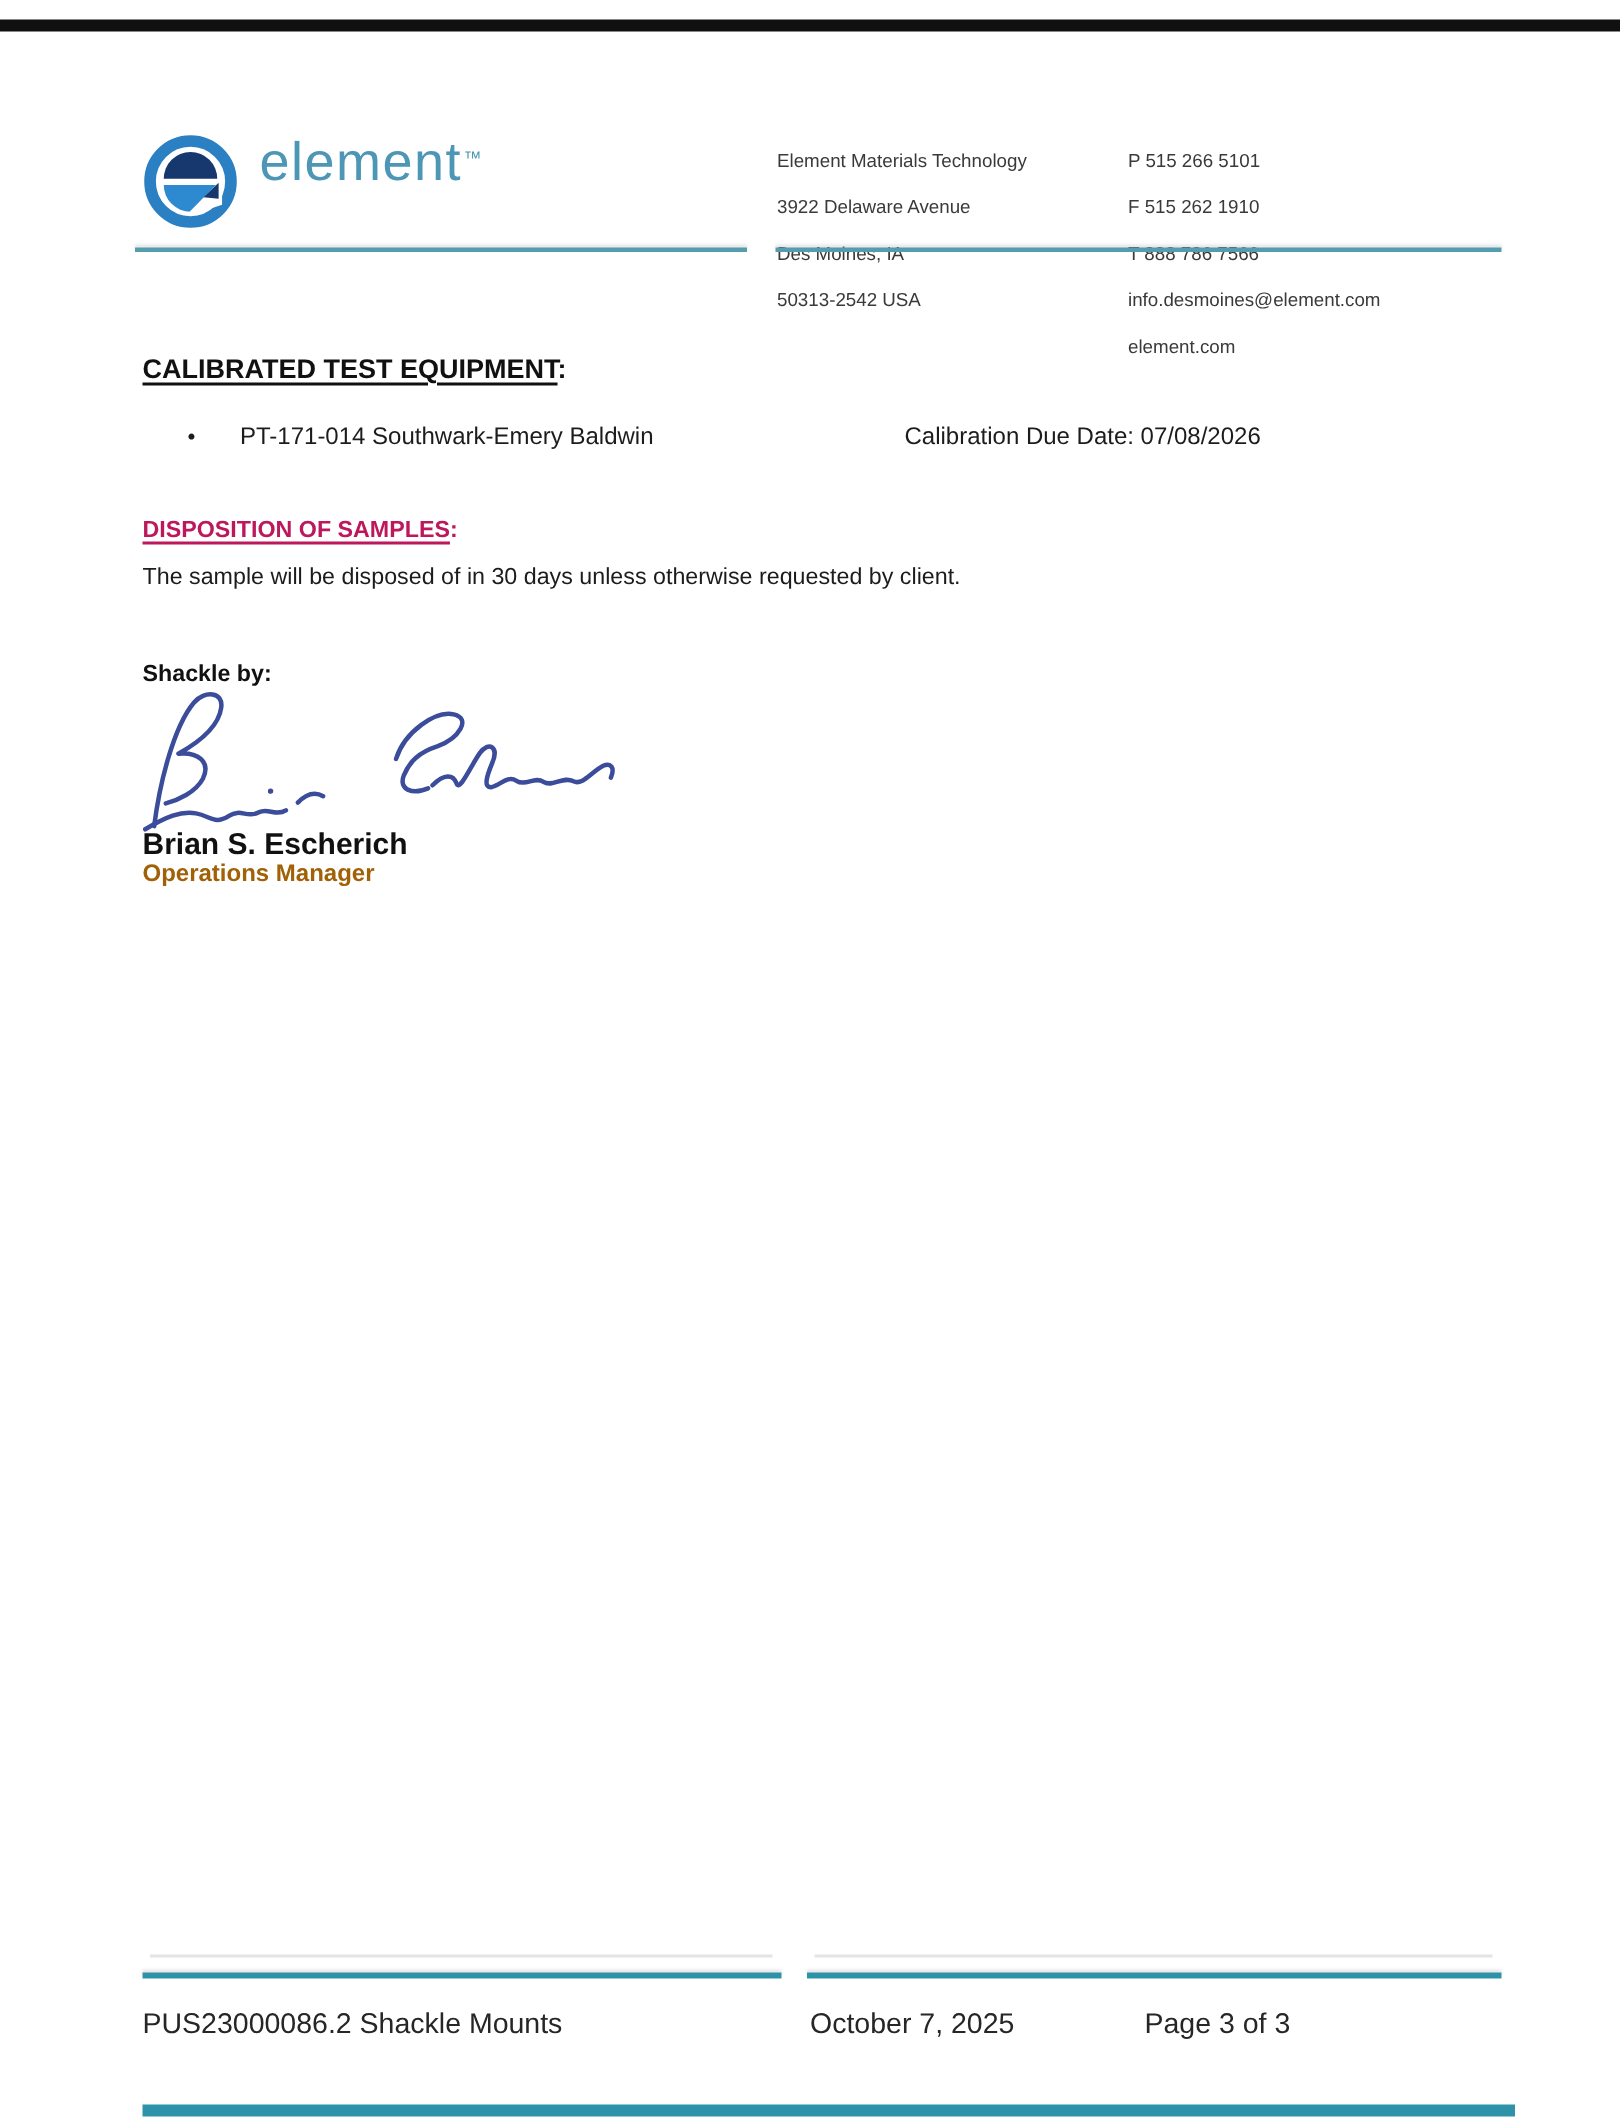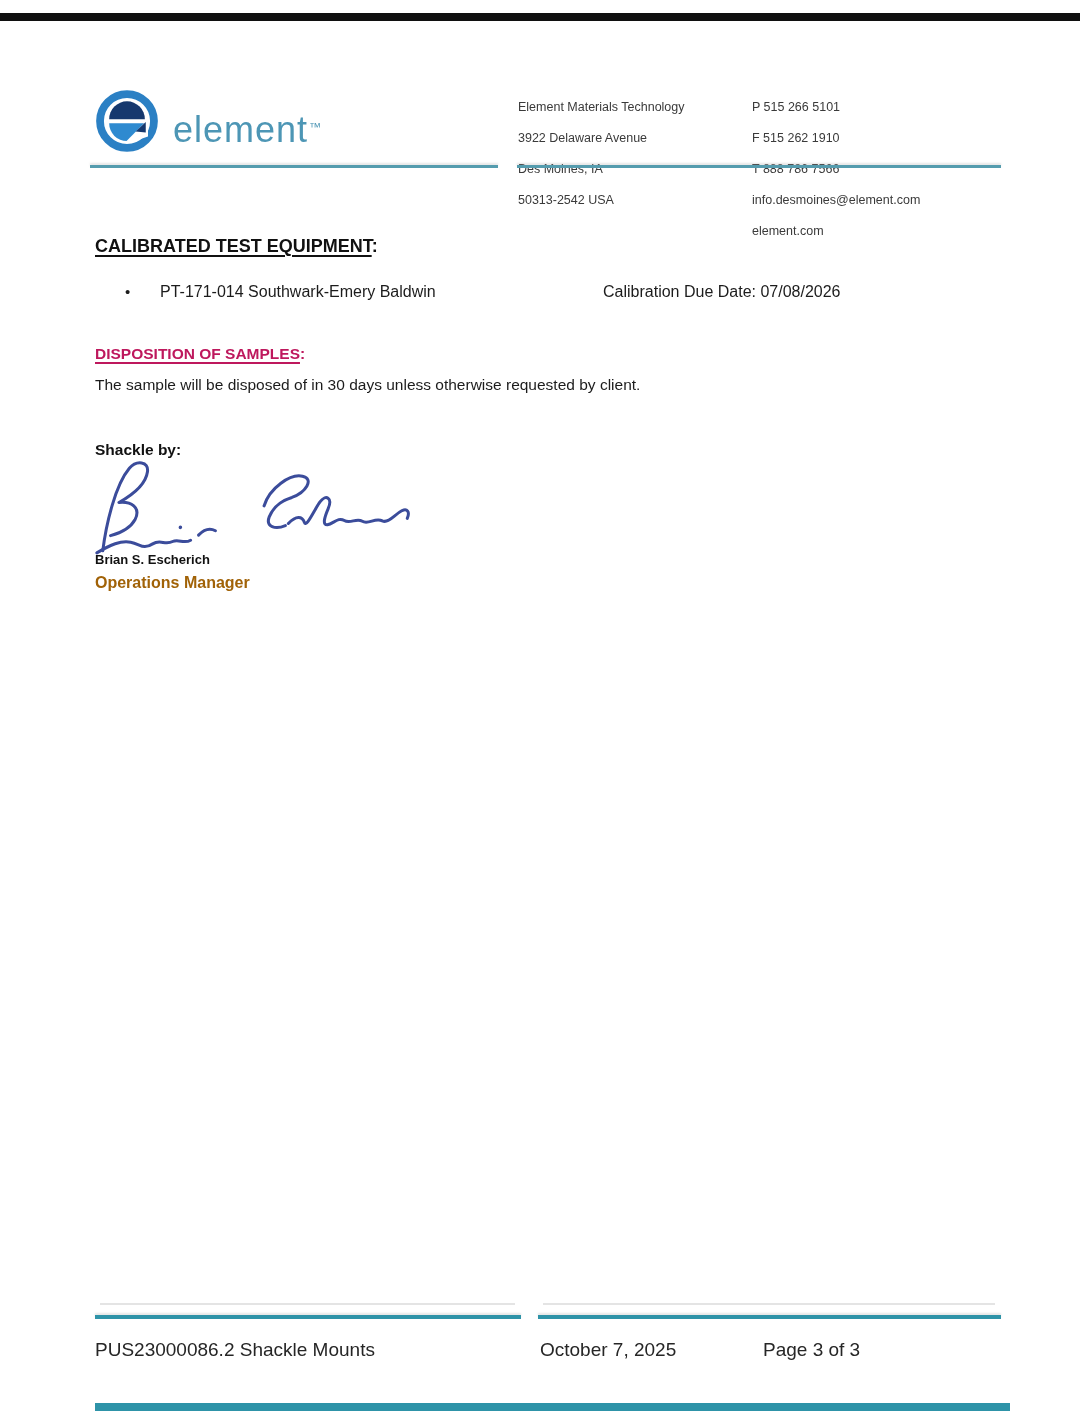--- a/index.html
+++ b/index.html
@@ -11,21 +11,21 @@
     overflow: hidden;
   }
 
   
   .top-bar {
     position: absolute; left: 0; top: 13px;
     width: 1080px; height: 8px; background: #101010;
   }
 
   
-  .logo-wrap { position: absolute; left: 95px; top: 89px; display: flex; align-items: flex-end; }
+  .logo-wrap { position: absolute; left: 95px; top: 89px; display: flex; align-items: flex-start; }
   .logo-mark { width: 64px; height: 64px; display: block; }
   .wordmark {
     margin-left: 14px;
     font-size: 36px;
     color: #4d96b5;
     letter-spacing: 1px;
     font-weight: 400;
     position: relative; top: -2px;
   }
   .wordmark sup { font-size: 12px; color: #4d96b5; position: relative; top: 2px; left: 1px; }
@@ -68,21 +68,21 @@
     position: absolute; left: 95px; top: 376px; width: 820px;
     font-size: 15.5px; color: #1c1c1c;
   }
 
   .prepared-label {
     position: absolute; left: 95px; top: 441px;
     font-size: 15.5px; font-weight: 700; color: #111;
   }
   .signature { position: absolute; left: 88px; top: 456px; width: 345px; height: 96px; transform: rotate(-1deg); }
 
-  .sig-name  { position: absolute; left: 95px; top: 552px; font-size: 13px; font-weight: 700; color: #111; }
+  .sig-name  { position: absolute; left: 95px; top: 552px; font-size: 20px; font-weight: 700; color: #111; }
   .sig-title { position: absolute; left: 95px; top: 574px; font-size: 16px; font-weight: 700; color: #a16207; }
 
   
   .rule-teal.footer-left  { left: 95px;  top: 1315px; width: 426px; height: 4px; background: #2e93a8; }
   .rule-teal.footer-right { left: 538px; top: 1315px; width: 463px; height: 4px; background: #2e93a8; }
   .footer-shadow {
     position: absolute; top: 1303px; height: 2px; background: #e4e4e4;
   }
   .footer-shadow.fs-left  { left: 100px; width: 415px; }
   .footer-shadow.fs-right { left: 543px; width: 452px; }

